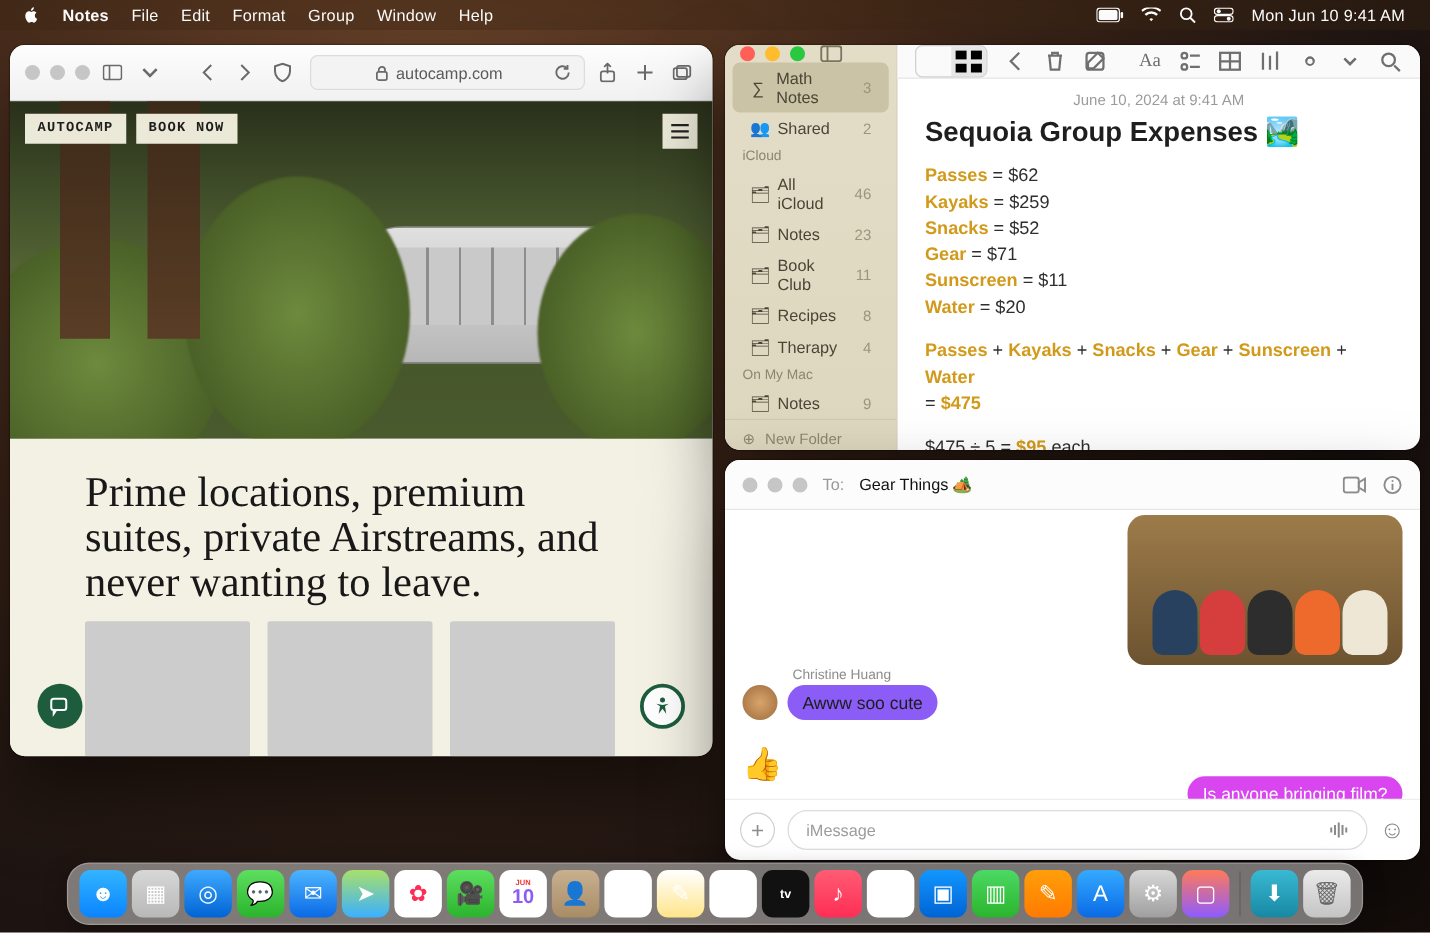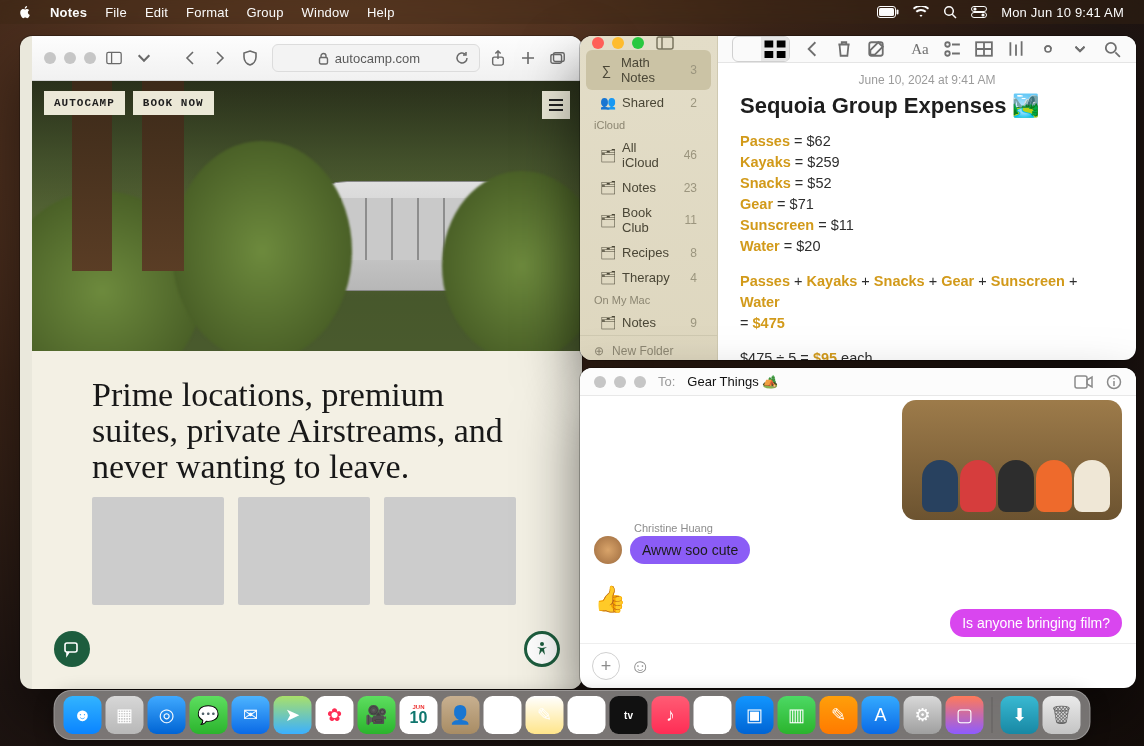--- a/index.html
+++ b/index.html
@@ -34,21 +34,21 @@
     background:#fff;
   }
   .traffic-lights { display:flex; gap:8px; align-items:center; }
   .traffic-lights span { width:12px; height:12px; border-radius:50%; display:inline-block; }
   .tl-red { background:#ff5f57; }
   .tl-yellow { background:#febc2e; }
   .tl-green { background:#28c840; }
   .tl-grey { background:#c6c6c6; }
 
   
-  #safari { left:20px; top:36px; width:562px; height:653px; background:#eae8dc;padding-left:12px; }
+  #safari { left:8px; top:36px; width:562px; height:569px; background:#eae8dc; }
   #safari .toolbar {
     height:45px; background:linear-gradient(#fdfdfd,#f1f1f1);
     display:flex; align-items:center; padding:0 12px; gap:10px;
     border-bottom:1px solid #d7d7d7;
   }
   #safari .toolbar .tb-icon { width:20px; text-align:center; color:#6a6a6a; }
   #safari .toolbar .tb-icon svg { width:16px; height:16px; fill:none; stroke:#6a6a6a; stroke-width:1.6; }
   #safari .addressbar {
     flex:1; height:28px; background:#f3f3f3; border:1px solid #dcdcdc; border-radius:6px;
     display:flex; align-items:center; padding:0 10px; color:#5a5a5a; font-size:13px;
@@ -120,21 +120,21 @@
   #notes .meta{ text-align:center;font-size:12px;color:#9b9b9b;padding:10px 0 6px;}
   #notes .body{ padding:0 22px; }
   #notes .title{ font-size:22px; font-weight:700; color:#1e1e1e;}
   #notes .lines{ margin-top:12px; font-size:14.5px; line-height:21px;}
   .tok{color:#d29a1a;font-weight:600;}
   .res{color:#d29a1a;font-weight:600;}
   .plain{color:#2e2e2e;}
 
   
   #messages { left:580px; top:368px; width:556px; height:320px; background:#fff; display:flex; flex-direction:column;}
-  #messages .header{height:28px;display:flex;align-items:center;padding:0 14px;gap:12px;border-bottom:1px solid #e8e8e8;background:#fcfcfc;font-size:13px;}
+  #messages .header{height:40px;display:flex;align-items:center;padding:0 14px;gap:12px;border-bottom:1px solid #e8e8e8;background:#fcfcfc;font-size:13px;}
   #messages .header .to-label{color:#9a9a9a;}
   #messages .header .spacer{flex:1;}
   #messages .body{flex:1;overflow:hidden;padding:10px 14px;position:relative;}
   .mimg{position:absolute;right:14px;top:4px;width:220px;height:120px;border-radius:14px;background:linear-gradient(#9d7b4a,#6c5330);overflow:hidden;}
   .ppl{position:absolute;bottom:8px;width:36px;height:52px;border-radius:18px 18px 8px 8px;}
   .sender{font-size:11px;color:#8d8d8d;margin-left:40px;margin-top:6px;}
   .bubble-row{display:flex;align-items:flex-end;gap:8px;margin-top:2px;}
   .avatar{width:28px;height:28px;border-radius:50%;background:#caa;}
   .bubble{background:#8b5cf6;border-radius:16px;padding:6px 12px;font-size:14px;color:#1c1c1c;max-width:280px;}
   .bubble.blue{background:#d946ef;color:#fff;margin-left:auto;}
@@ -527,36 +527,48 @@
       <div class="bubble">Awww soo cute</div>
     </div>
     <div class="emoji-react">👍</div>
     <div class="bubble-row" style="justify-content:flex-end;margin-top:-6px;">
       <div class="bubble blue">Is anyone bringing film?</div>
     </div>
 
   </div>
   <div class="composer">
     <div class="circle-btn">+</div>
+    <div class="comp-input">
+      <span>iMessage</span>
+      <span>
+          <svg width="16" height="14" viewBox="0 0 16 14" fill="none" stroke="#8a8a8a" stroke-width="1.6">
+            <line x1="2" y1="5" x2="2" y2="9"></line>
+            <line x1="5" y1="3" x2="5" y2="11"></line>
+            <line x1="8" y1="1" x2="8" y2="13"></line>
+            <line x1="11" y1="3" x2="11" y2="11"></line>
+            <line x1="14" y1="5" x2="14" y2="9"></line>
+          </svg>
+        </span>
+    </div>
     <span style="color:#8a8a8a;font-size:20px;">☺</span>
   </div>
 </div>
 
 <div class="dock" id="dock">
     <div class="app" style="background: linear-gradient(rgb(50, 180, 255), rgb(10, 132, 255));">☻</div>
     <div class="app" style="background: linear-gradient(rgb(215, 215, 215), rgb(184, 184, 184));">▦</div>
     <div class="app" style="background: linear-gradient(rgb(63, 169, 255), rgb(0, 100, 212));">◎</div>
     <div class="app" style="background: linear-gradient(rgb(93, 222, 95), rgb(43, 180, 45));">💬</div>
     <div class="app" style="background: linear-gradient(rgb(77, 180, 255), rgb(10, 106, 230));">✉</div>
     <div class="app" style="background: linear-gradient(rgb(169, 224, 106), rgb(59, 176, 255));">➤</div>
     <div class="app" style="background: rgb(255, 255, 255); color: rgb(255, 45, 85);">✿</div>
     <div class="app" style="background: linear-gradient(rgb(93, 222, 95), rgb(43, 180, 45));">🎥</div>
     <div class="app" style="background: rgb(255, 255, 255); color: rgb(238, 51, 51); font-weight: 700; font-size: 14px; flex-direction: column;">
       <div style="font-size:6px;color:#e33;line-height:6px;">JUN</div>
-      <div style="color:#0f766e;font-size:16px;line-height:16px;">10</div>
+      <div style="color:#8b5cf6;font-size:16px;line-height:16px;">10</div>
     </div>
     <div class="app" style="background: linear-gradient(rgb(200, 176, 144), rgb(168, 140, 100));">👤</div>
     <div class="app" style="background: rgb(255, 255, 255);">≣</div>
     <div class="app" style="background: linear-gradient(rgb(255, 255, 255), rgb(255, 229, 138));">✎</div>
     <div class="app" style="background: rgb(255, 255, 255);">〰</div>
     <div class="app" style="background: rgb(17, 17, 17); color: rgb(255, 255, 255); font-size: 10px; font-weight: 600;">tv</div>
     <div class="app" style="background: linear-gradient(rgb(255, 92, 116), rgb(255, 45, 85));">♪</div>
     <div class="app" style="background: rgb(255, 255, 255);">N</div>
     <div class="app" style="background: linear-gradient(rgb(18, 150, 255), rgb(0, 100, 212));">▣</div>
     <div class="app" style="background: linear-gradient(rgb(76, 217, 100), rgb(43, 180, 45));">▥</div>

